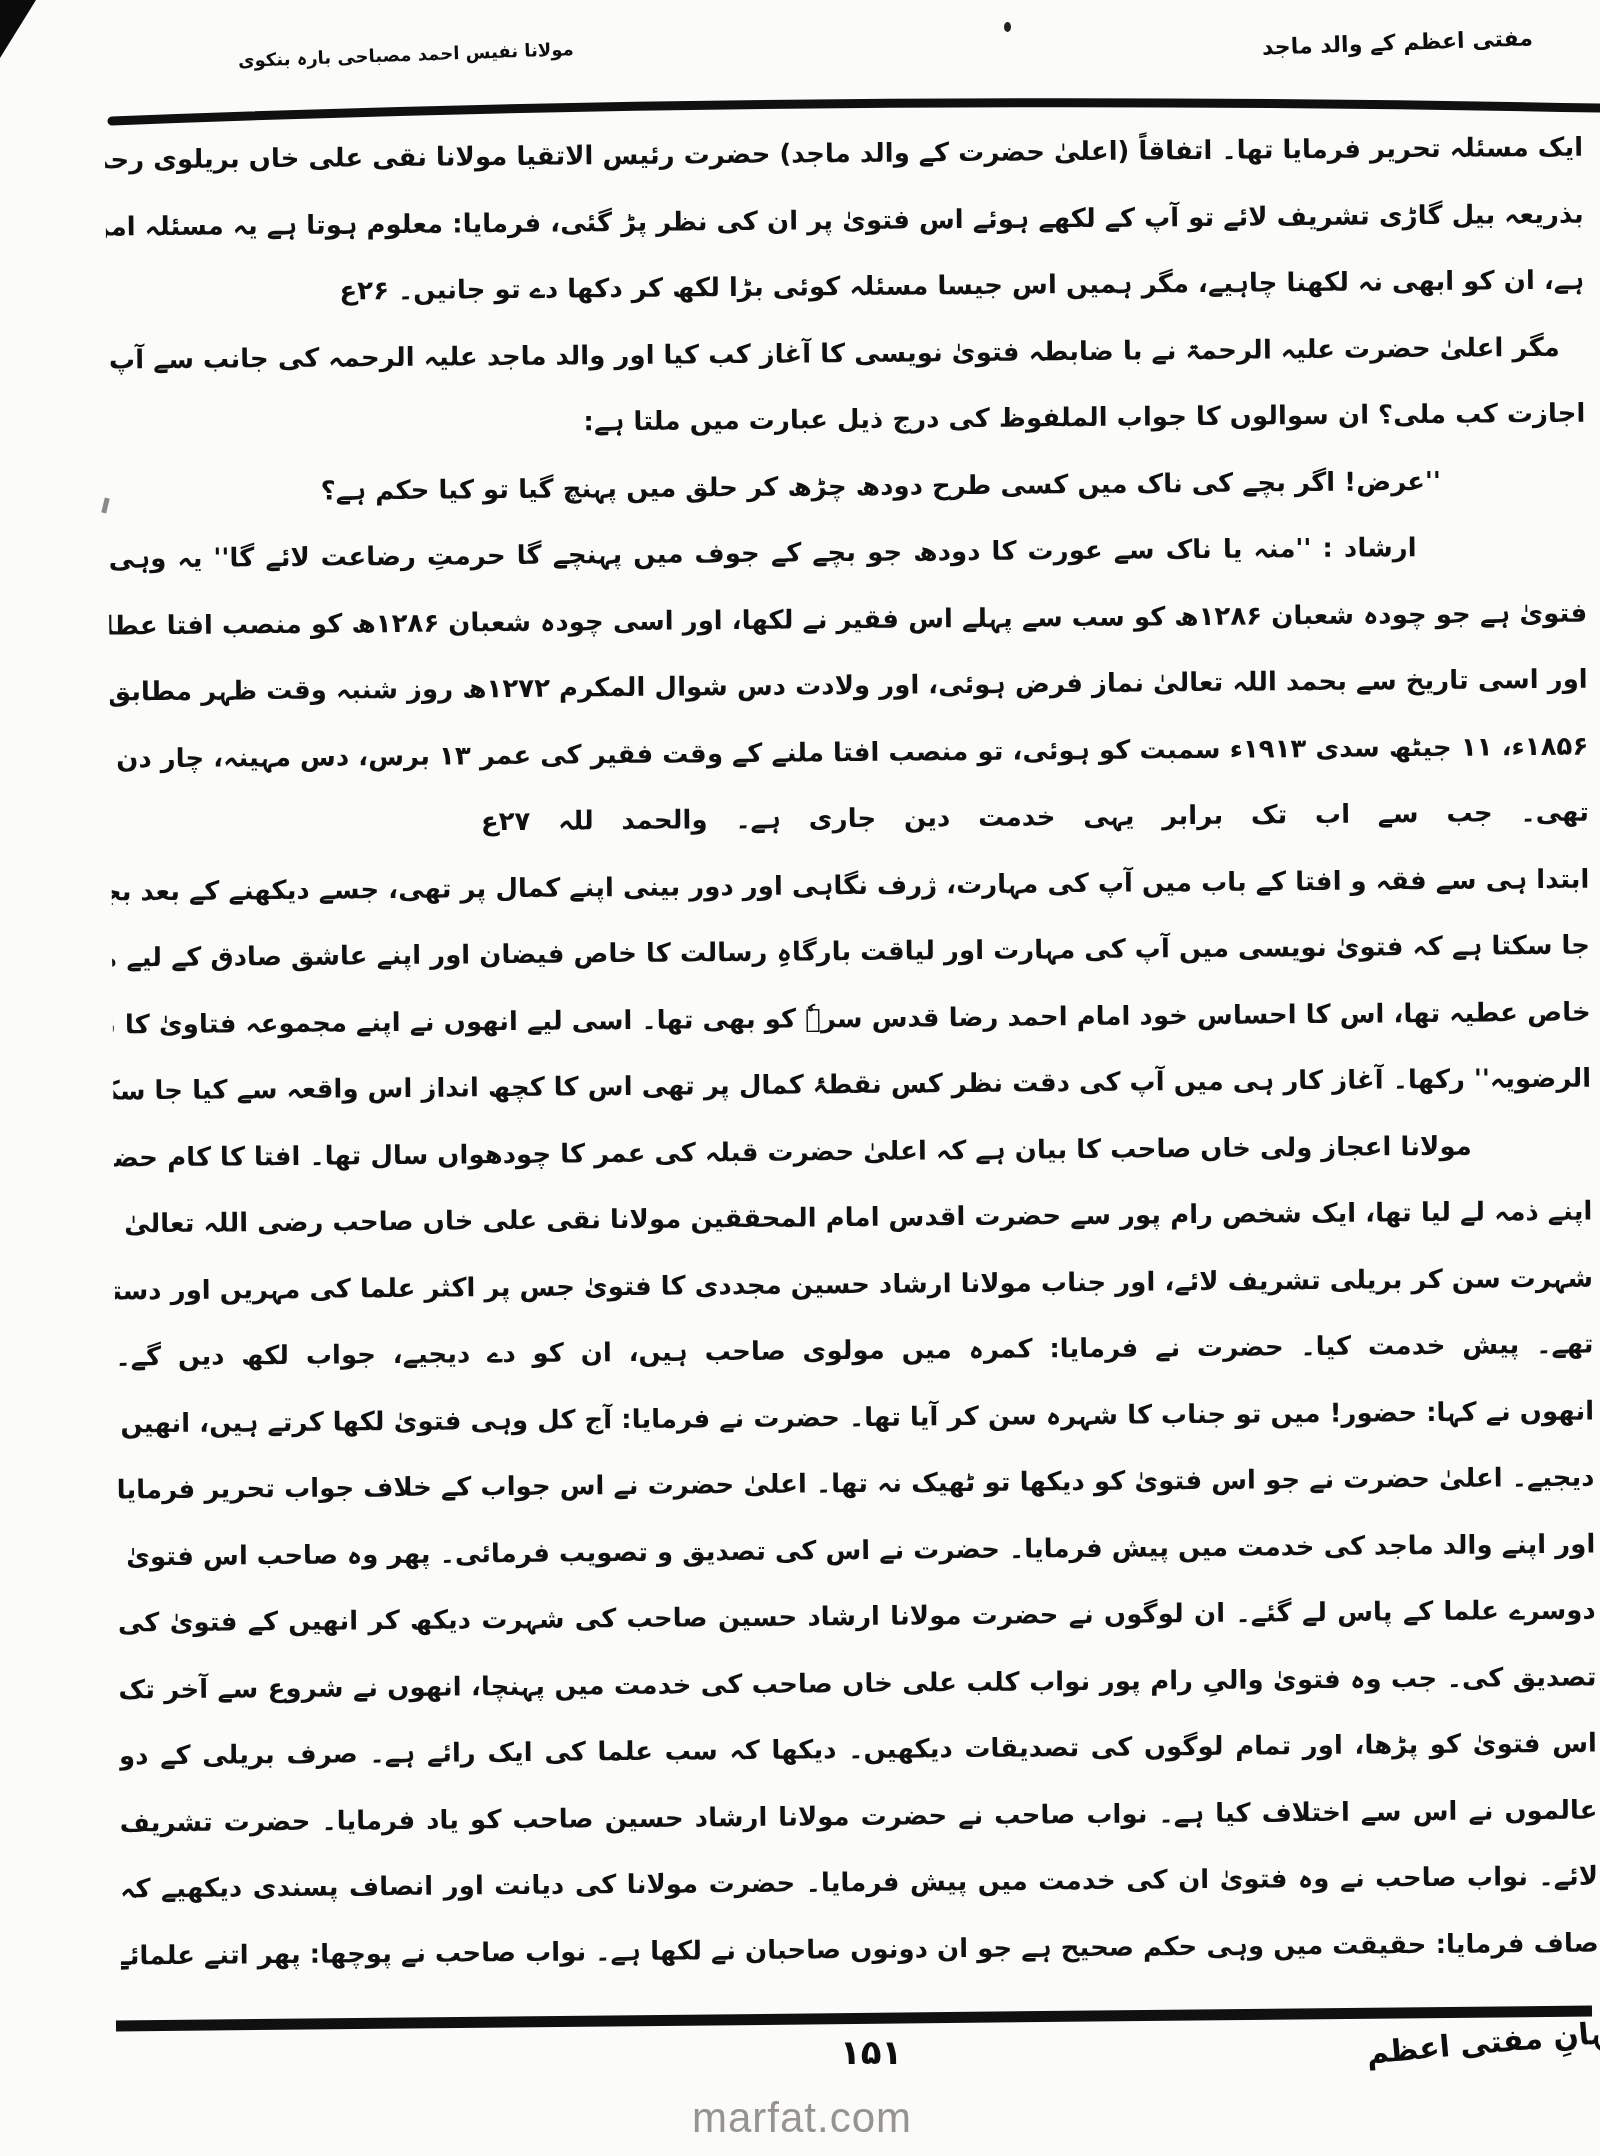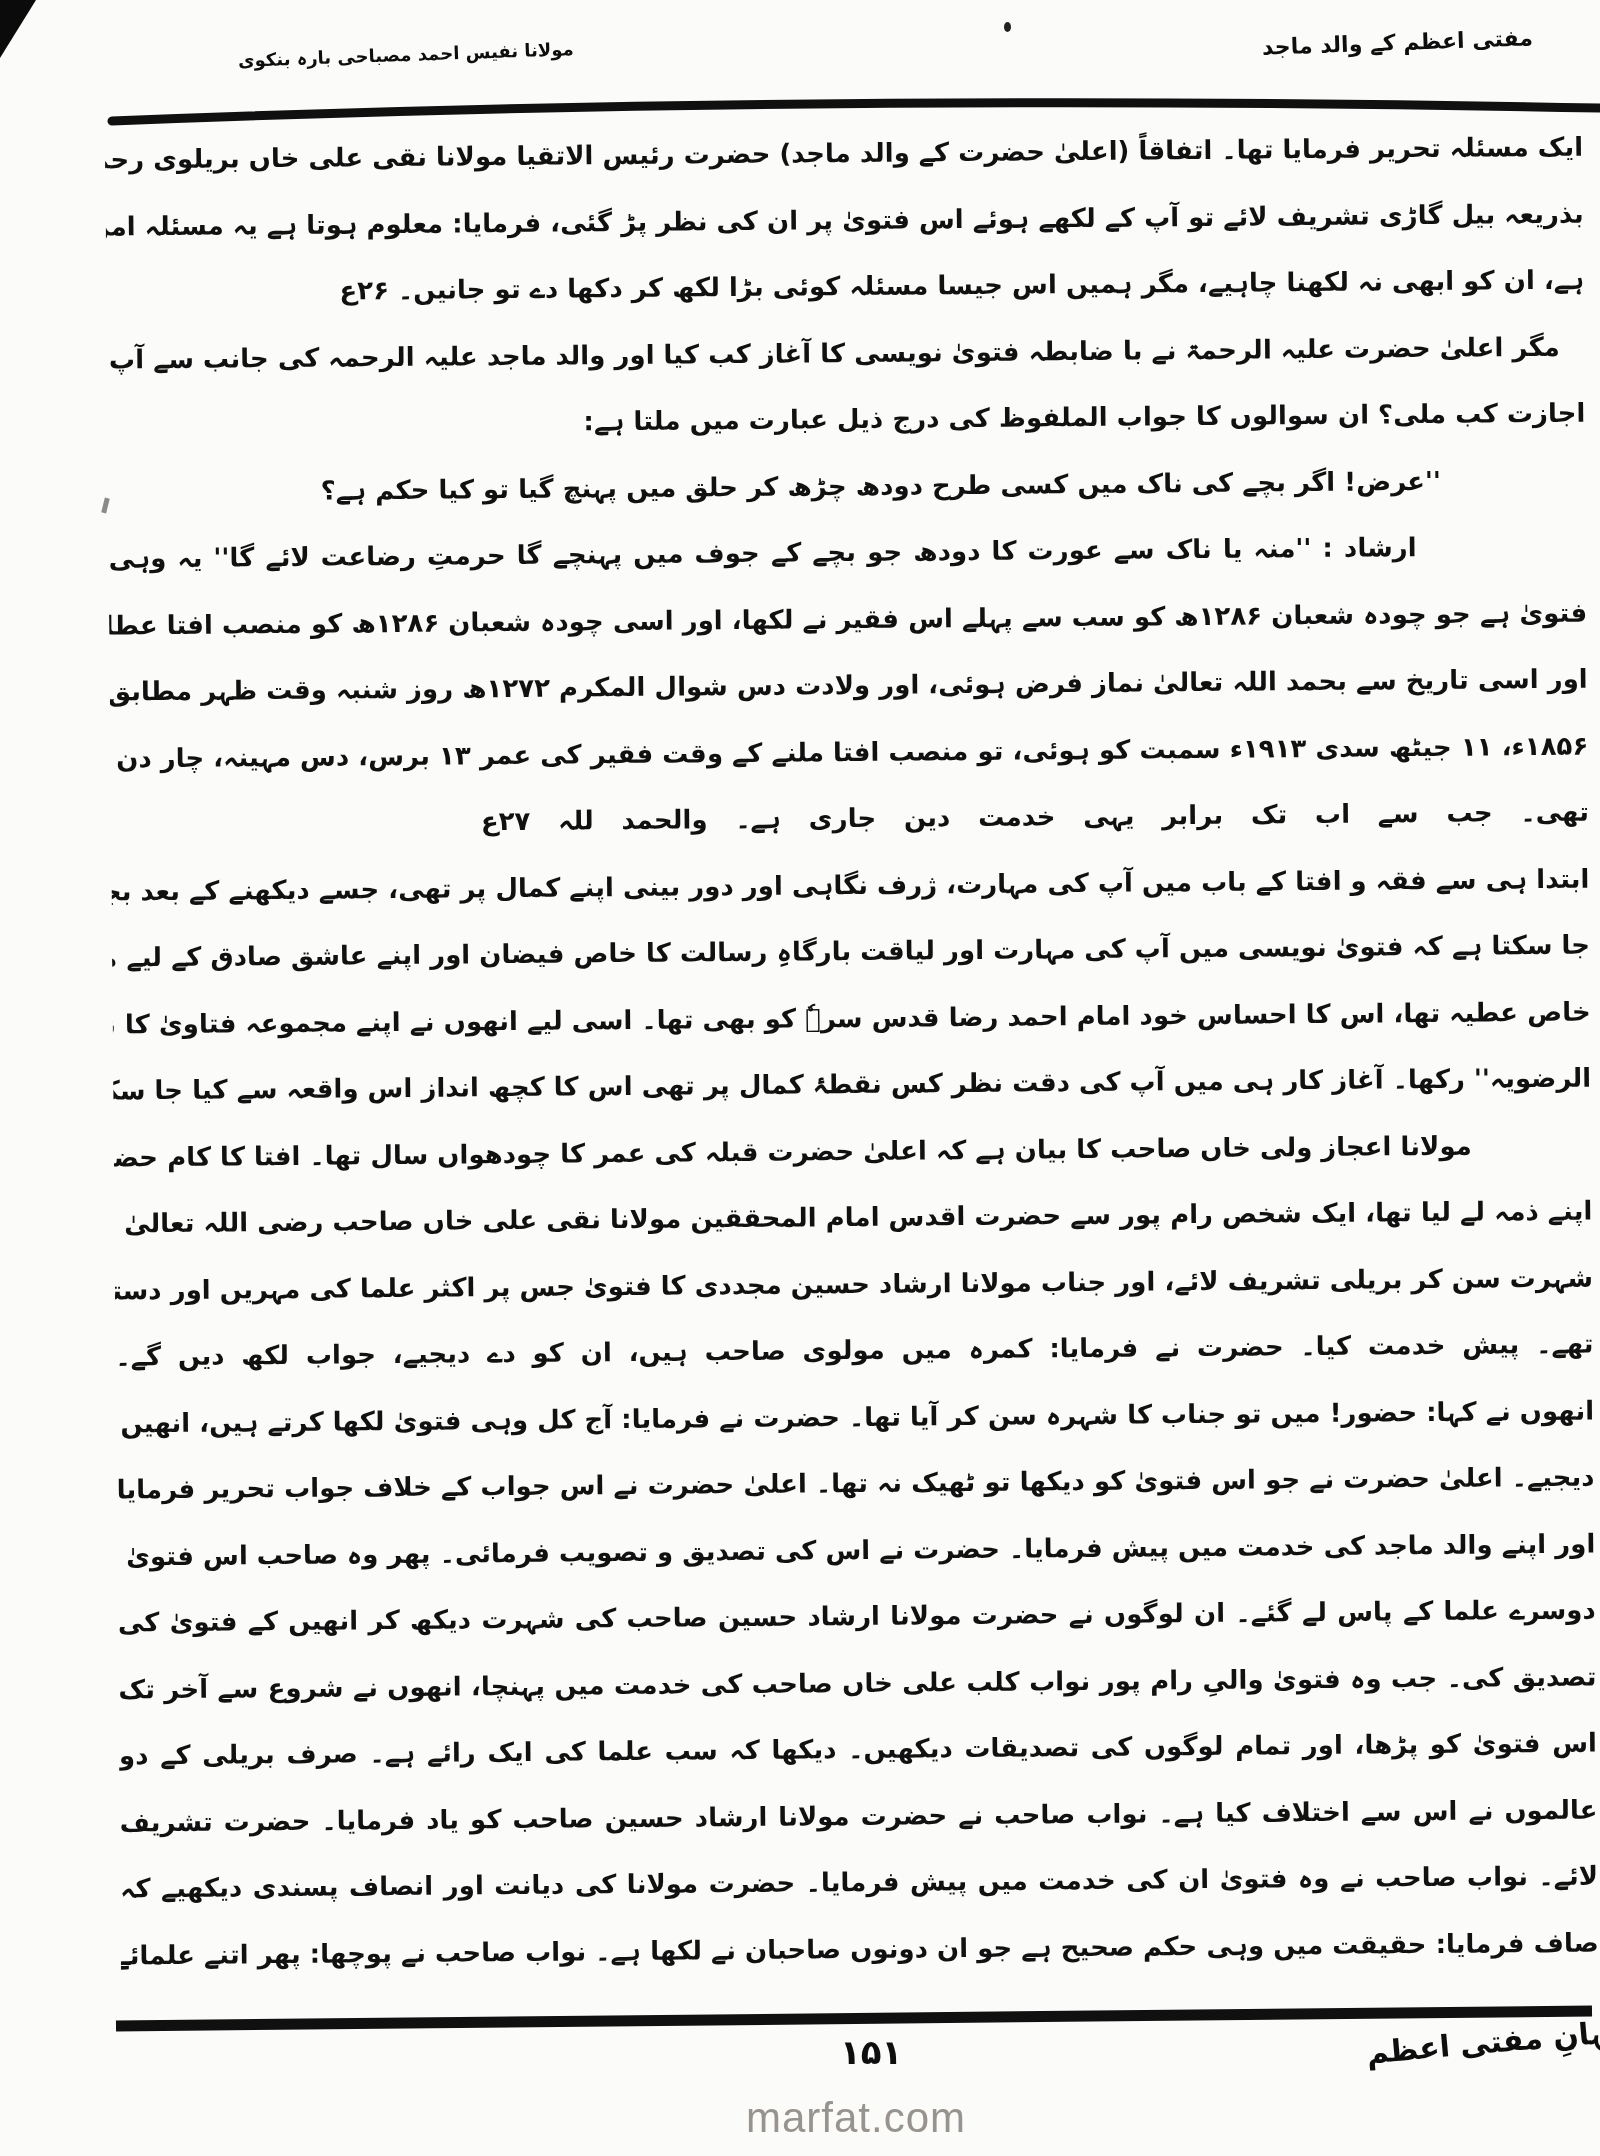--- a/index.html
+++ b/index.html
@@ -66,21 +66,21 @@
   .page-num{
     position:absolute;left:840px;top:2032px;
     font-size:34px;font-weight:800;direction:rtl;
   }
   .book-title{
     position:absolute;left:1366px;top:2024px;
     font-size:30px;font-weight:800;direction:rtl;white-space:nowrap;
     transform:rotate(-5deg);
   }
   .watermark{
-    position:absolute;left:746px;top:2094px;
+    position:absolute;left:692px;top:2094px;
     font-size:42px;font-weight:400;color:#979490;
     font-family:"Liberation Sans",sans-serif;letter-spacing:1px;
   }
 </style>
 </head>
 <body>
 
 <div class="page">
 
   <div class="corner-blob"></div>

